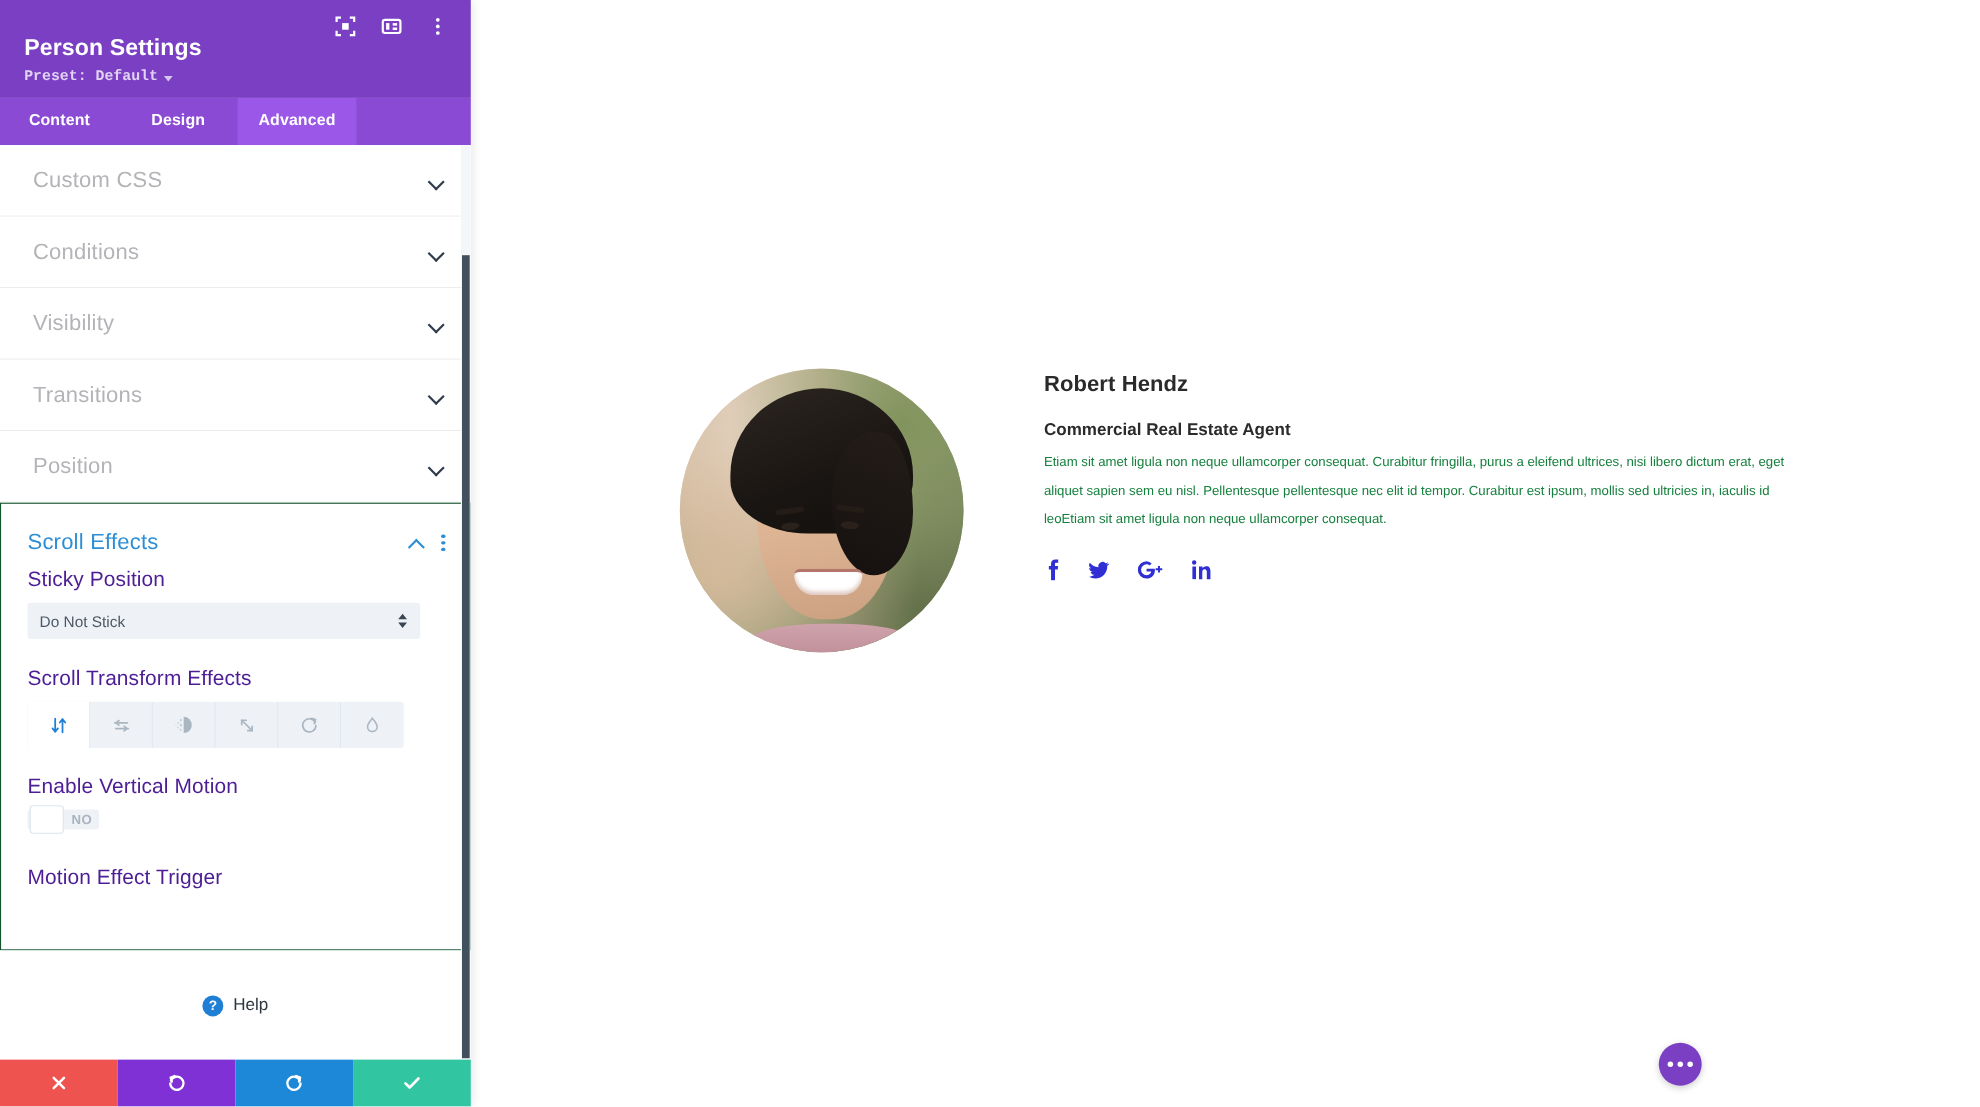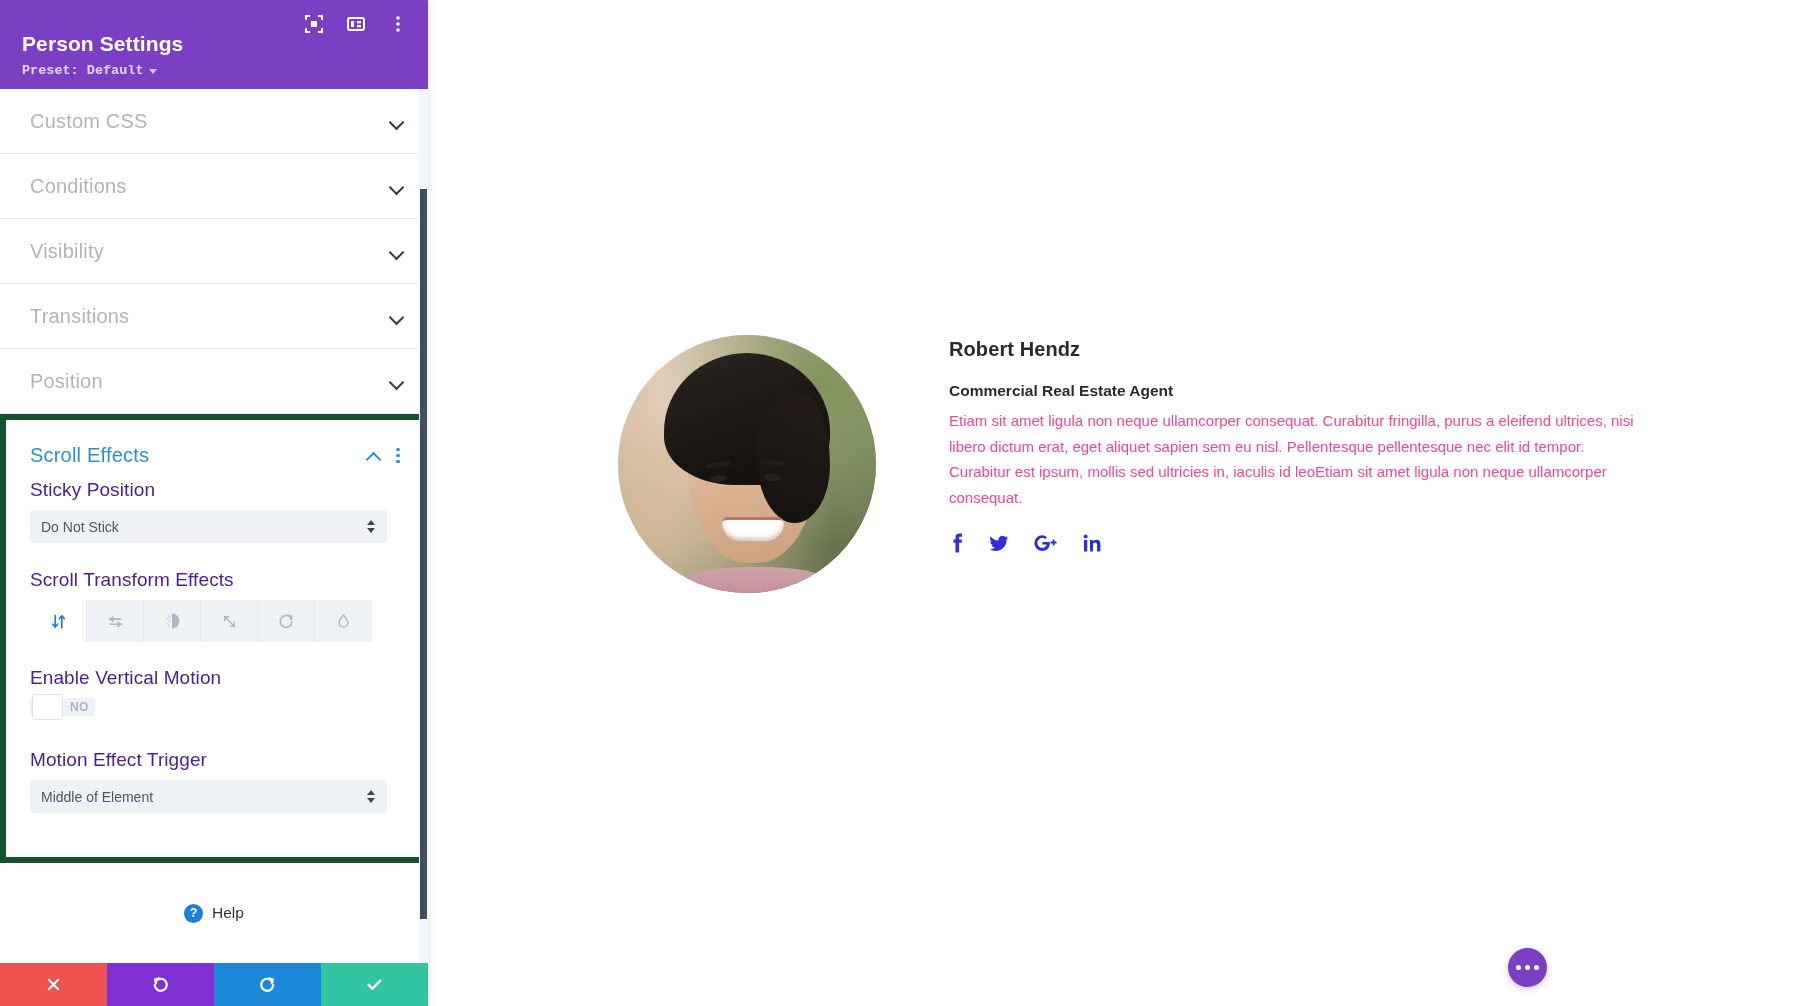--- a/index.html
+++ b/index.html
@@ -119,21 +119,21 @@
   .chev-up::before {
     content:""; position:absolute; left:2px; top:3px;
     width: 9px; height: 9px;
     border-right: 2.2px solid #2c8fd6;
     border-bottom: 2.2px solid #2c8fd6;
     transform: rotate(-135deg);
   }
 
   
   .open-section {
-    border: 6px solid #14532d;
+    border: 1px solid #14532d;
     background: #fff;
     margin: 0;
   }
   .open-head {
     display: flex; align-items: center; justify-content: space-between;
     padding: 24px 22px 12px 24px;
   }
   .open-title {
     font-size: 20px;
     color: #2c8fd6;
@@ -320,21 +320,21 @@
   .person-name {
     font-size: 20px; font-weight: bold; color: #2a2a2a;
     letter-spacing: .1px;
     margin-bottom: 21px;
   }
   .person-role {
     font-size: 15.5px; font-weight: bold; color: #2b2b2b;
     margin-bottom: 8px;
   }
   .person-desc {
-    font-size: 15px; color: #ec4899; line-height: 25.5px;
+    font-size: 12px; color: #15803d; line-height: 25.5px;
     max-width: 692px;
   }
   .socials { display:flex; gap: 25px; margin-top: 23px; align-items:center; }
   .social { color:#2f2fd4; cursor:pointer; display:flex; align-items:center; }
   .social svg { display:block; }
 
   .fab {
     position: absolute; left: 1080px; top: 948px;
     width: 39px; height: 39px; border-radius: 50%;
     background: #7b3fc4;
@@ -375,20 +375,25 @@
         <span class="hicon">
           <svg width="20" height="20" viewBox="0 0 20 20">
             <circle cx="10" cy="4" r="1.7" fill="#fff"></circle>
             <circle cx="10" cy="10" r="1.7" fill="#fff"></circle>
             <circle cx="10" cy="16" r="1.7" fill="#fff"></circle>
           </svg>
         </span>
       </div>
     </div>
 
+    <div class="tabs">
+      <div class="tab">Content</div>
+      <div class="tab">Design</div>
+      <div class="tab active">Advanced</div>
+    </div>
 
     <div class="panel-body">
       <div class="sections">
 
         <div class="acc-row">
           <span class="acc-label">Custom CSS</span>
           <span class="chev-down"></span>
         </div>
         <div class="acc-row">
           <span class="acc-label">Conditions</span>
@@ -481,27 +486,20 @@
           <div class="field" style="margin-bottom:25px;">
             <div class="field-label">Enable Vertical Motion</div>
             <div class="toggle">
               <span class="knob"></span>
               <span class="tg-text">NO</span>
             </div>
           </div>
 
           <div class="field" style="padding-bottom:44px;">
             <div class="field-label">Motion Effect Trigger</div>
-            <div class="select-box">
-              <span>Middle of Element</span>
-              <span class="spinner">
-                  <span class="up"></span>
-                  <span class="dn"></span>
-                </span>
-            </div>
           </div>
         </div>
 
         <div class="help-area">
           <span class="help-icon">?</span>
           <span class="help-text">Help</span>
         </div>
 
       </div>
 

